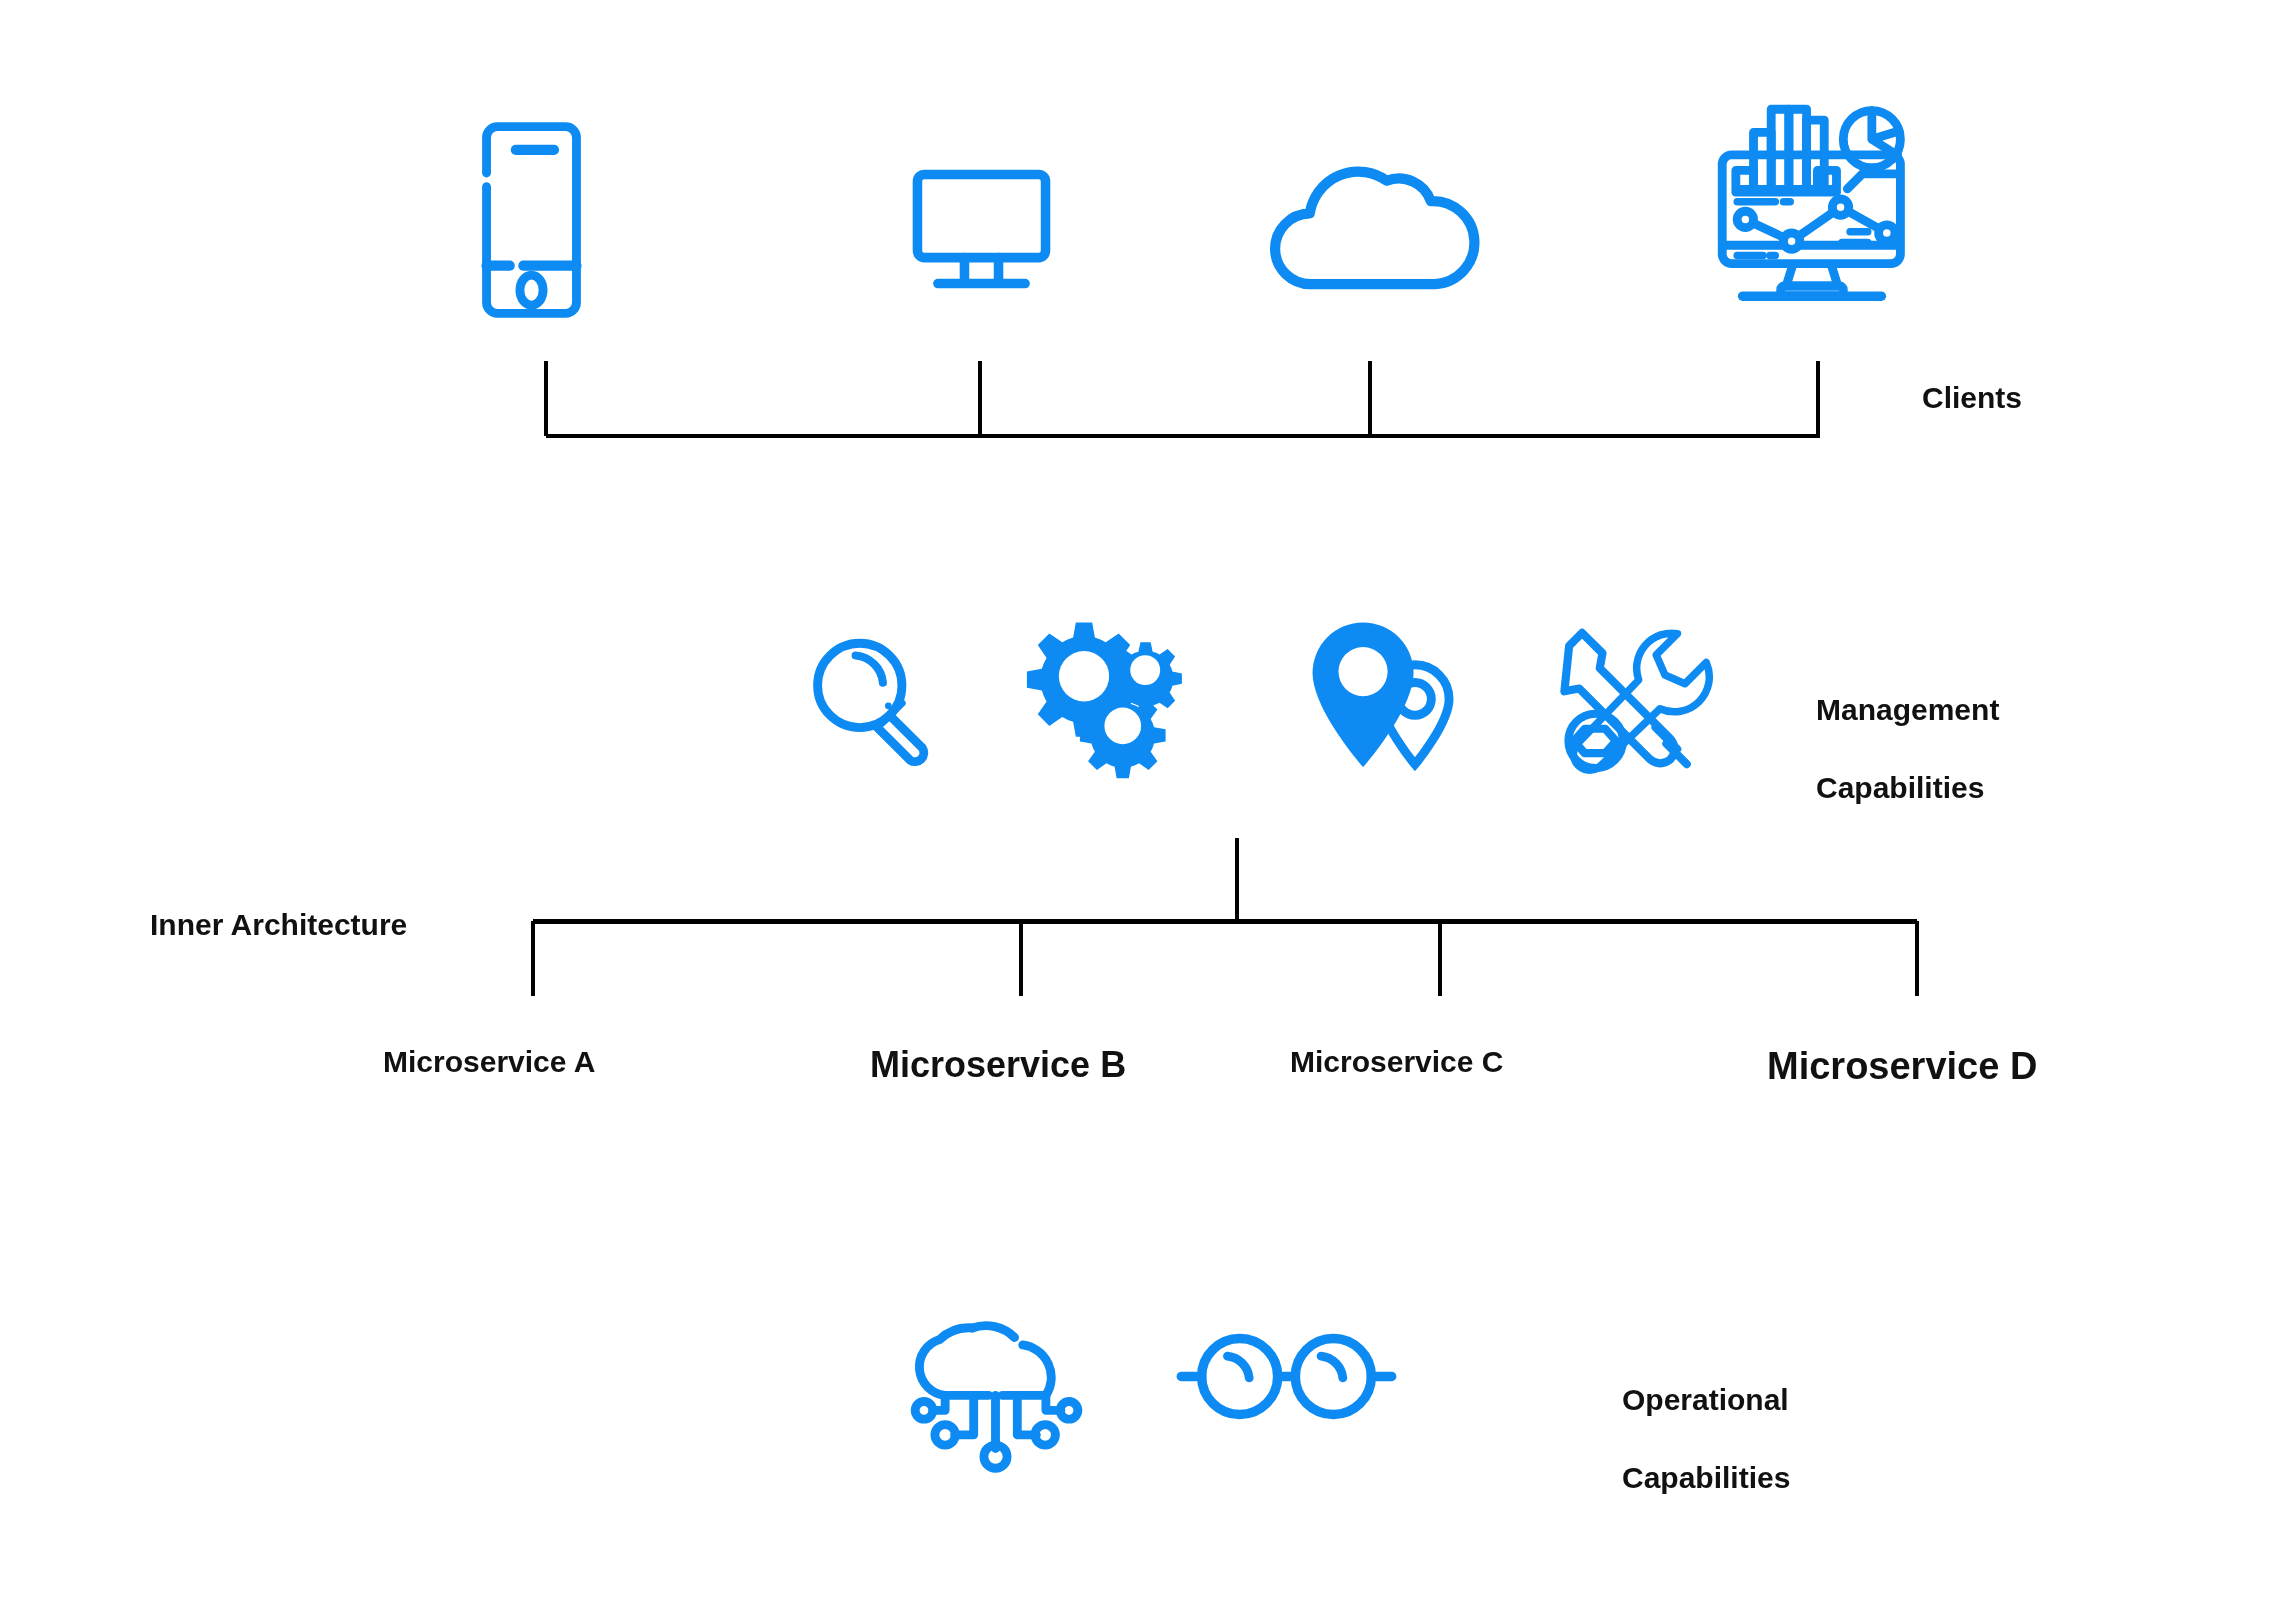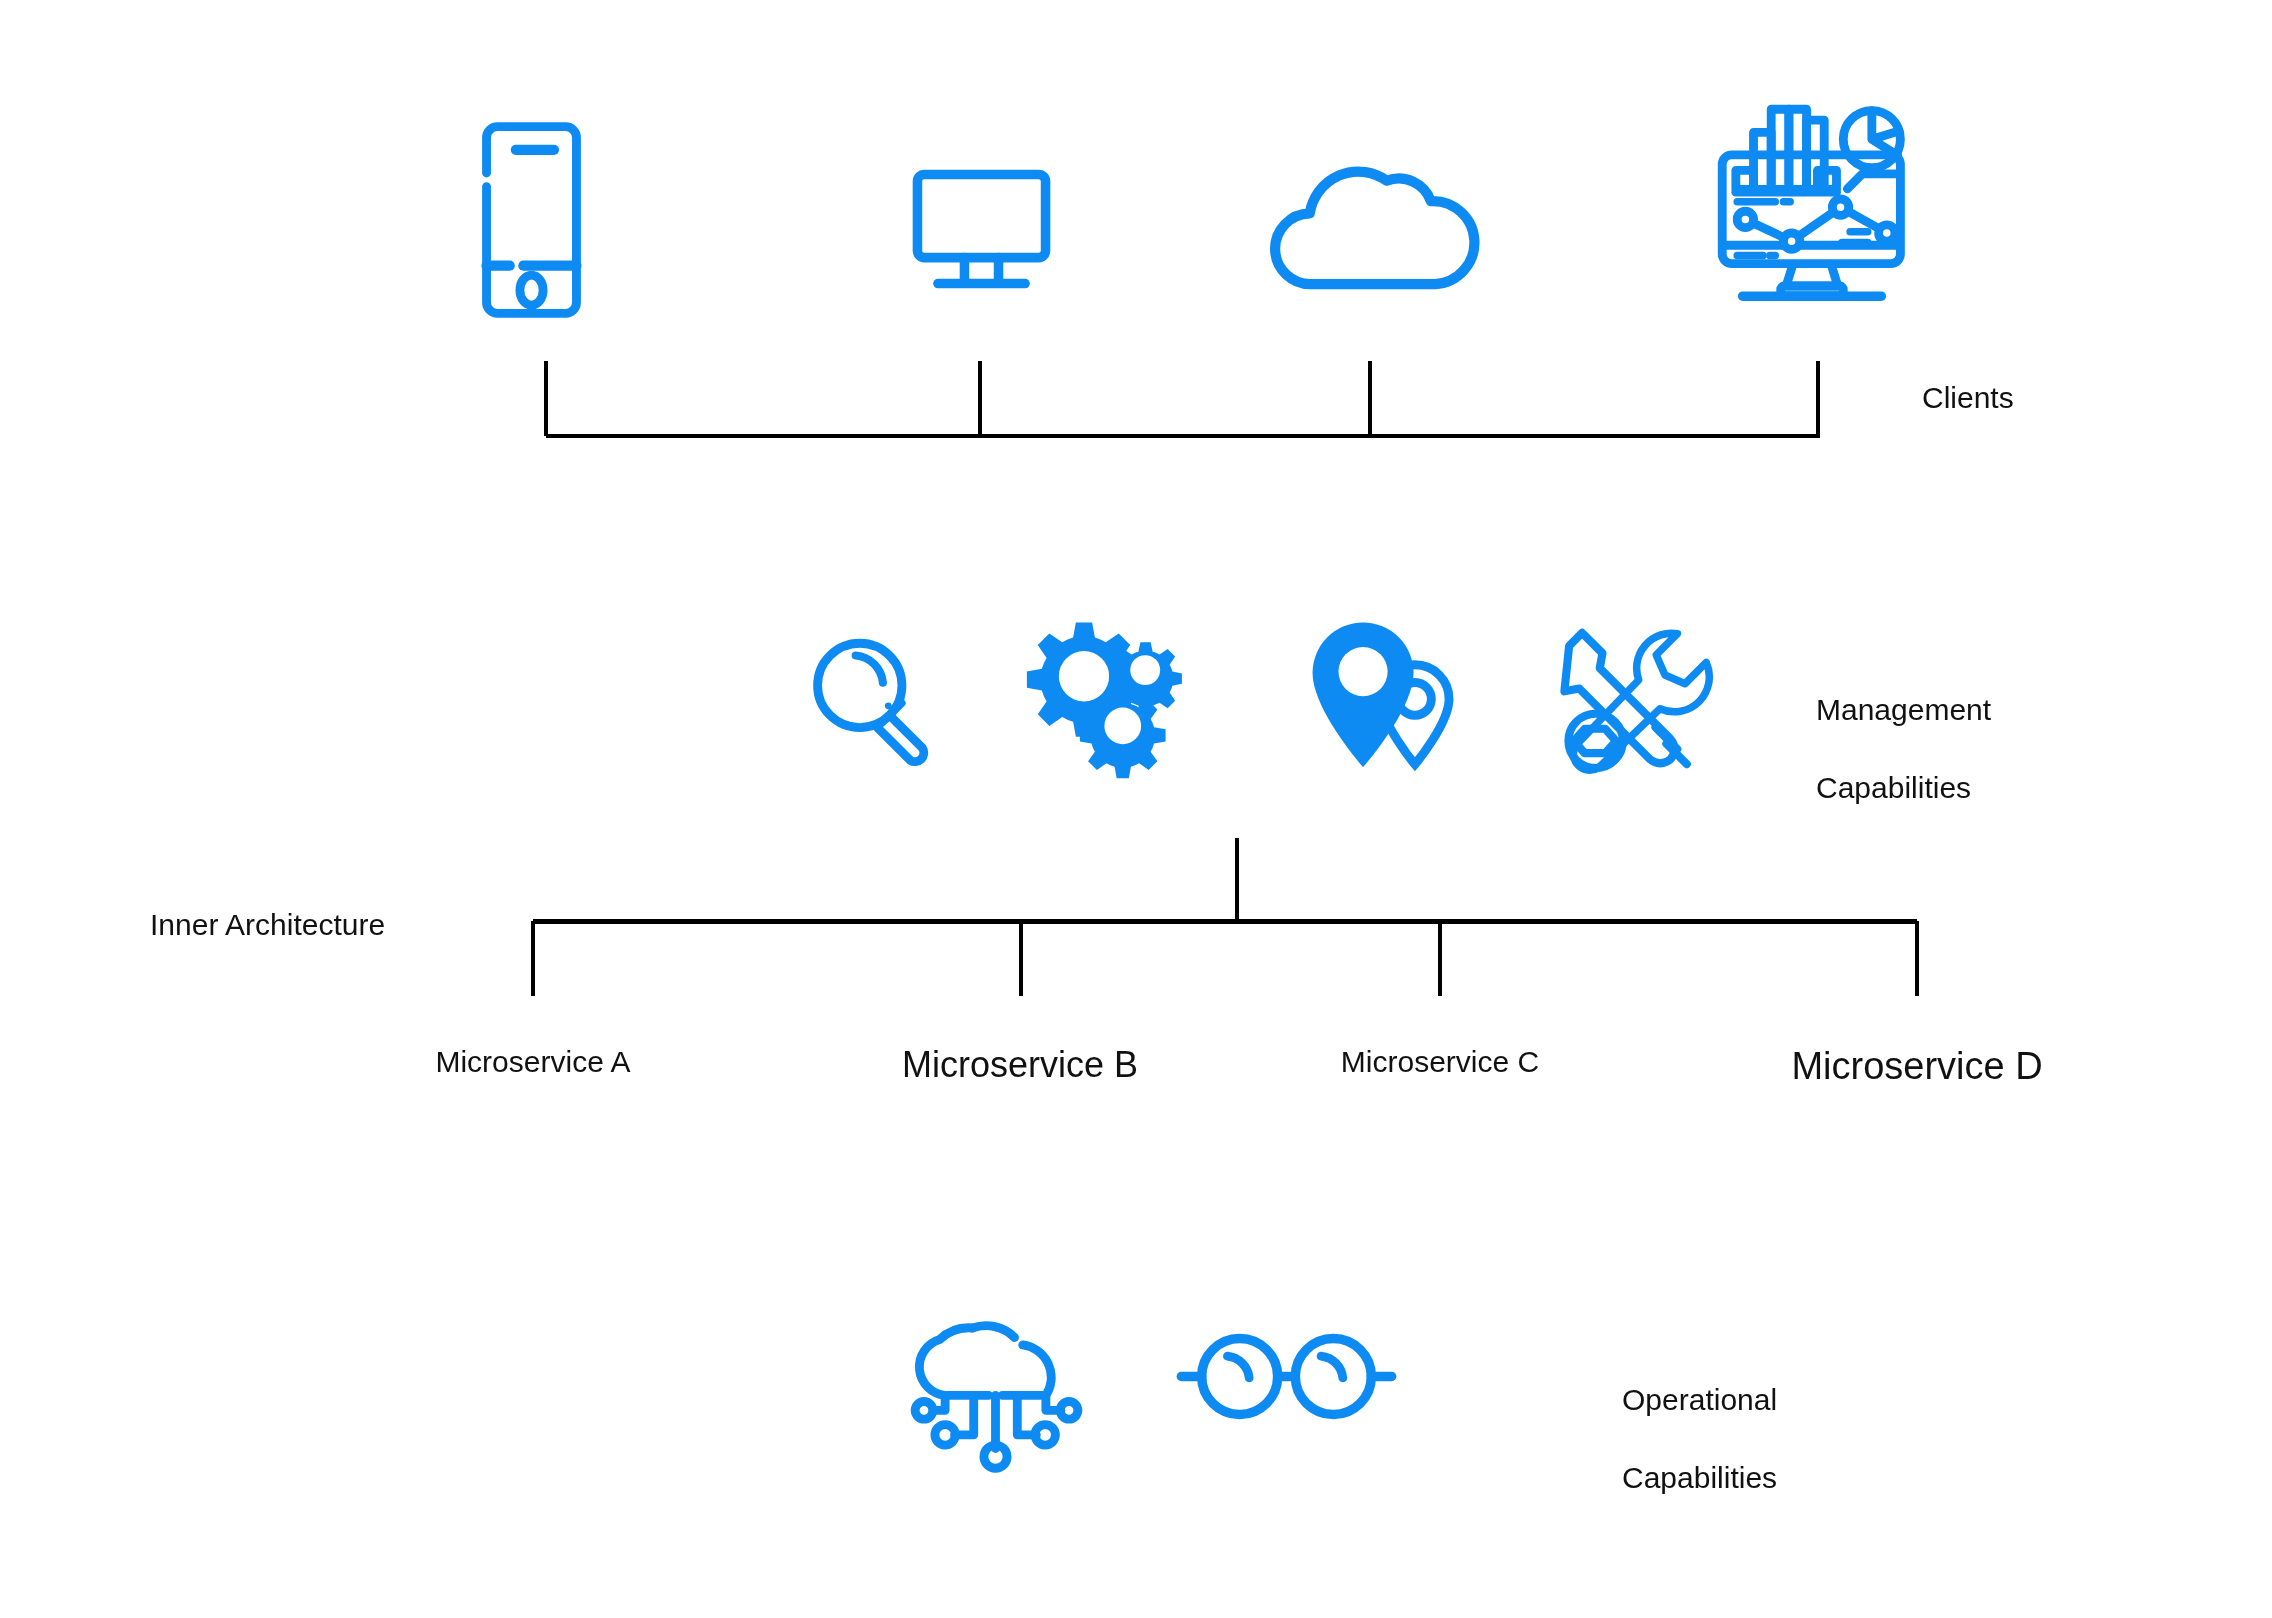--- a/index.html
+++ b/index.html
@@ -16,26 +16,26 @@
     width: 2273px;
     height: 1618px;
     background: #ffffff;
     overflow: hidden;
   }
   .icon { position: absolute; }
   .lbl {
     position: absolute;
     font-family: "Liberation Sans", sans-serif;
     color: #111111;
-    font-weight: 400;
+    font-weight: 700;
     line-height: 1.30;
     white-space: pre-line;
   }
   .lbl-right { }
-  .lbl-center { text-align: center; }
+  .lbl-center { }
   .lbl-bold { font-weight: 700; }
   svg { display: block; overflow: visible; }
   #connectors { position: absolute; left: 0; top: 0; }
 </style>
 </head>
 <body>
 
 <div id="canvas">
 
   <svg id="connectors" width="2273" height="1618" viewBox="0 0 3334 2374">

